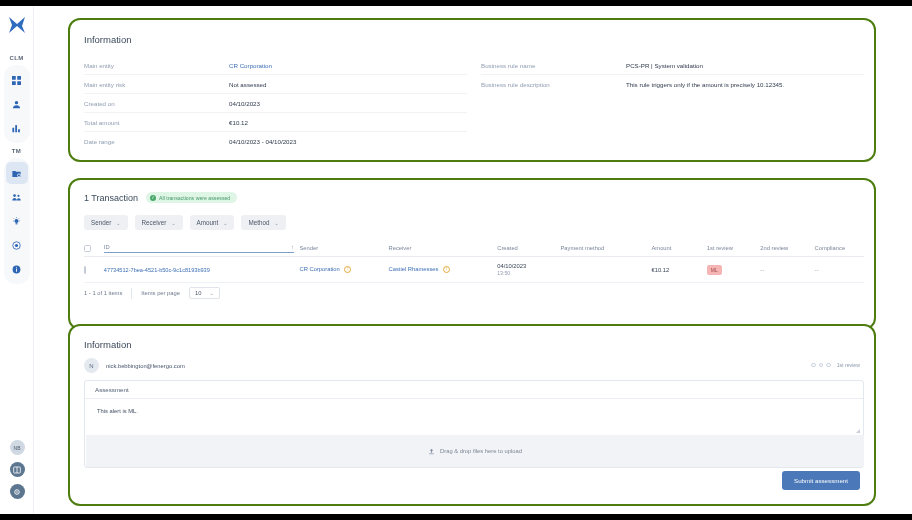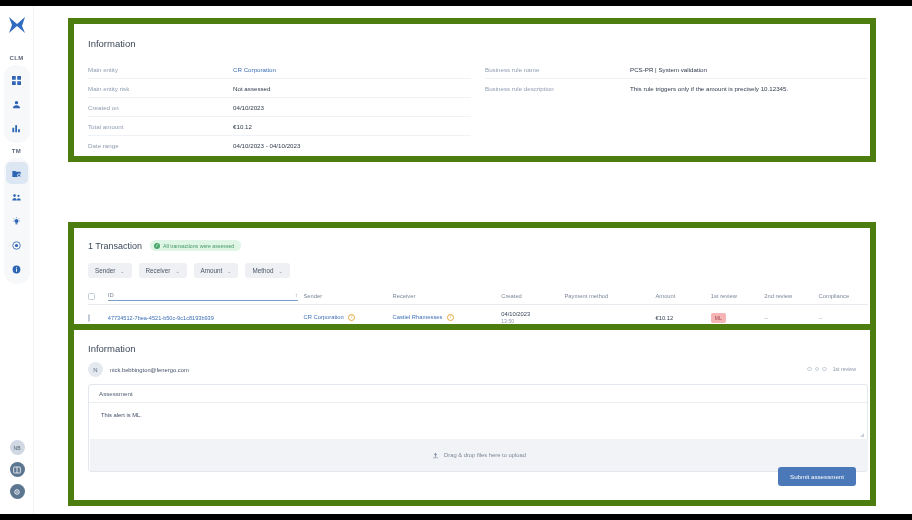--- a/index.html
+++ b/index.html
@@ -88,22 +88,22 @@
     overflow: hidden;
   }
   .tabstrip {
     position: absolute; left: 0; top: -6px;
     height: 8px; width: 878px;
   }
 
   .card {
     position: absolute;
     background: #fff;
-    border: 6px solid #4d7c0f;
-    border-radius: 0;
+    border: 2px solid #4d7c0f;
+    border-radius: 12px;
   }
   .card-title {
     font-size: 9.5px;
     color: #3c4a5c;
     font-weight: normal;
   }
 
   
   #info-card { left: 34px; top: 12px; width: 808px; height: 144px; }
   .info-title { position: absolute; left: 14px; top: 14px; }
@@ -121,21 +121,21 @@
     font-size: 6.2px;
     color: #8e9cb0;
   }
   .info-val {
     font-size: 6.2px;
     color: #2f3b4c;
   }
   .info-val.link { color: #3d6fb5; }
 
   
-  #txn-card { left: 34px; top: 172px; width: 808px; height: 152px; margin-top: 44px; }
+  #txn-card { left: 34px; top: 172px; width: 808px; height: 152px; }
   .txn-head {
     position: absolute; left: 14px; top: 12px;
     display: flex; align-items: center; gap: 8px;
   }
   .txn-count { font-size: 9px; color: #3c4a5c; }
   .badge-green {
     display: flex; align-items: center; gap: 3px;
     background: #dff5e5; color: #44996a;
     font-size: 5.2px;
     border-radius: 9px;

